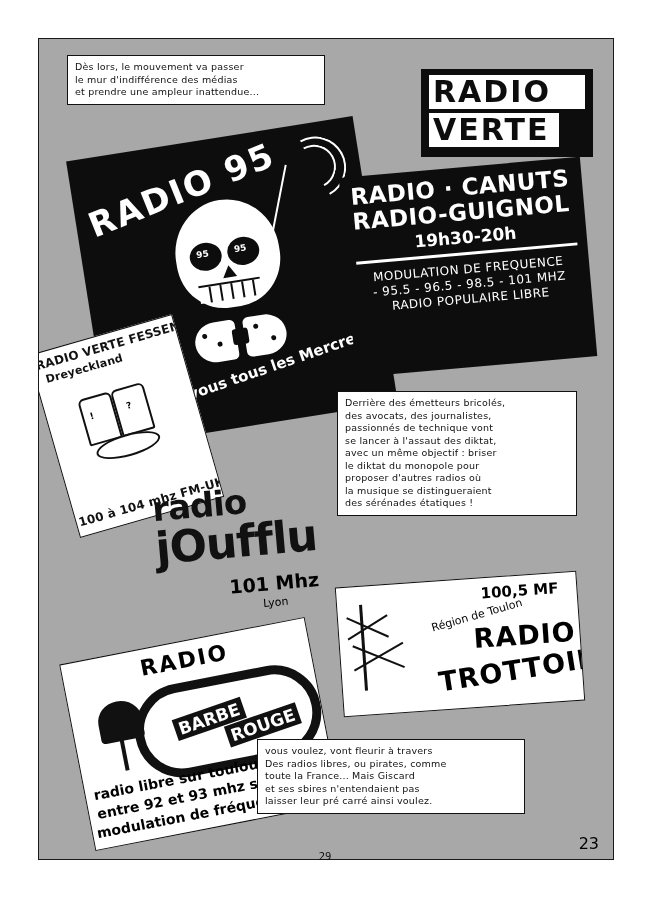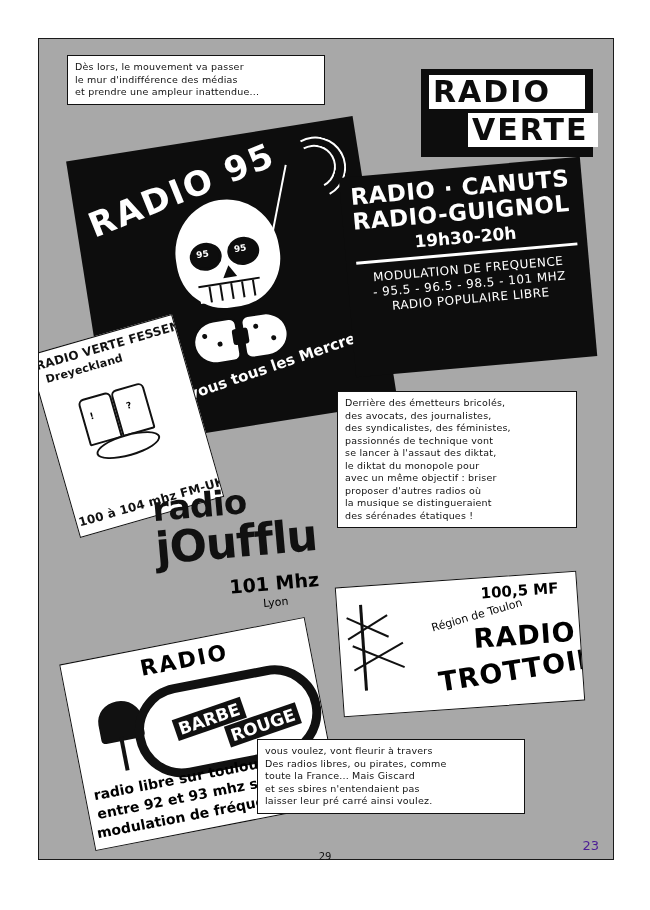--- a/index.html
+++ b/index.html
@@ -66,21 +66,21 @@
     display:block;
     font-family: "DejaVu Sans", sans-serif;
     font-weight: bold;
     font-size: 30px;
     line-height: 34px;
     letter-spacing: 2px;
     background: #fff;
     color: #0d0d0d;
     padding: 0 4px;
   }
-  #p-verte .l2 { margin-top: 4px; width: 78%; margin-left: 39px; }
+  #p-verte .l2 { margin-top: 4px; width: 78%; }
 
   
   #p-95 {
     left: 48px; top: 98px; width: 290px; height: 290px;
     background: #0d0d0d;
     transform: rotate(-9deg);
   }
   #p-95 .title {
     position: absolute;
     left: 10px; top: 18px;
@@ -273,21 +273,21 @@
     color:#fff; background:#111; padding: 1px 4px; transform: rotate(-8deg);
   }
   #p-barbe .l1 { position:absolute; left: 8px; top: 126px; font-size: 14px; font-weight:bold; white-space:nowrap;}
   #p-barbe .l2 { position:absolute; left: 8px; top: 145px; font-size: 14px; font-weight:bold; white-space:nowrap;}
   #p-barbe .l3 { position:absolute; left: 4px; top: 164px; font-size: 14px; font-weight:bold; white-space:nowrap;}
 
   
   #pg-inner {
     position: absolute;
     right: 14px; bottom: 6px;
-    font-size: 13px; color: #4c1d95;
+    font-size: 16px; color: #000000;
     font-family: "DejaVu Sans", sans-serif;
   }
   #pg-outer {
     position: absolute;
     left: 0; right: 0; bottom: 22px;
     text-align: center;
     font-size: 10px; color: #111;
   }
 </style>
 </head>
@@ -360,25 +360,24 @@
         <div class="smoke"></div>
         <span class="face" style="left:8px; top:14px;">!</span>
         <span class="face" style="left:46px; top:14px;">?</span>
       </div>
       <span class="t3 handtext" style="font-size:12px">100 à 104 mhz FM-UKW</span>
     </div>
 
     <div class="caption handtext" id="cap-mid">
       <span class="line">Derrière des émetteurs bricolés,</span>
       <span class="line">des avocats, des journalistes,</span>
-      <span class="line">des syndicalistes, des féministes,</span>
       <span class="line">passionnés de technique vont</span>
       <span class="line">se lancer à l'assaut des diktat,</span>
+      <span class="line">avec un même objectif : briser</span>
       <span class="line">le diktat du monopole pour</span>
-      <span class="line">avec un même objectif : briser</span>
       <span class="line">proposer d'autres radios où</span>
       <span class="line">la musique se distingueraient</span>
       <span class="line">des sérénades étatiques !</span>
     </div>
 
     <div class="poster" id="p-jouf">
       <span class="r">radio</span>
       <span class="j">jOufflu</span>
       <span class="mhz">101 Mhz</span>
       <span class="city">Lyon</span>

